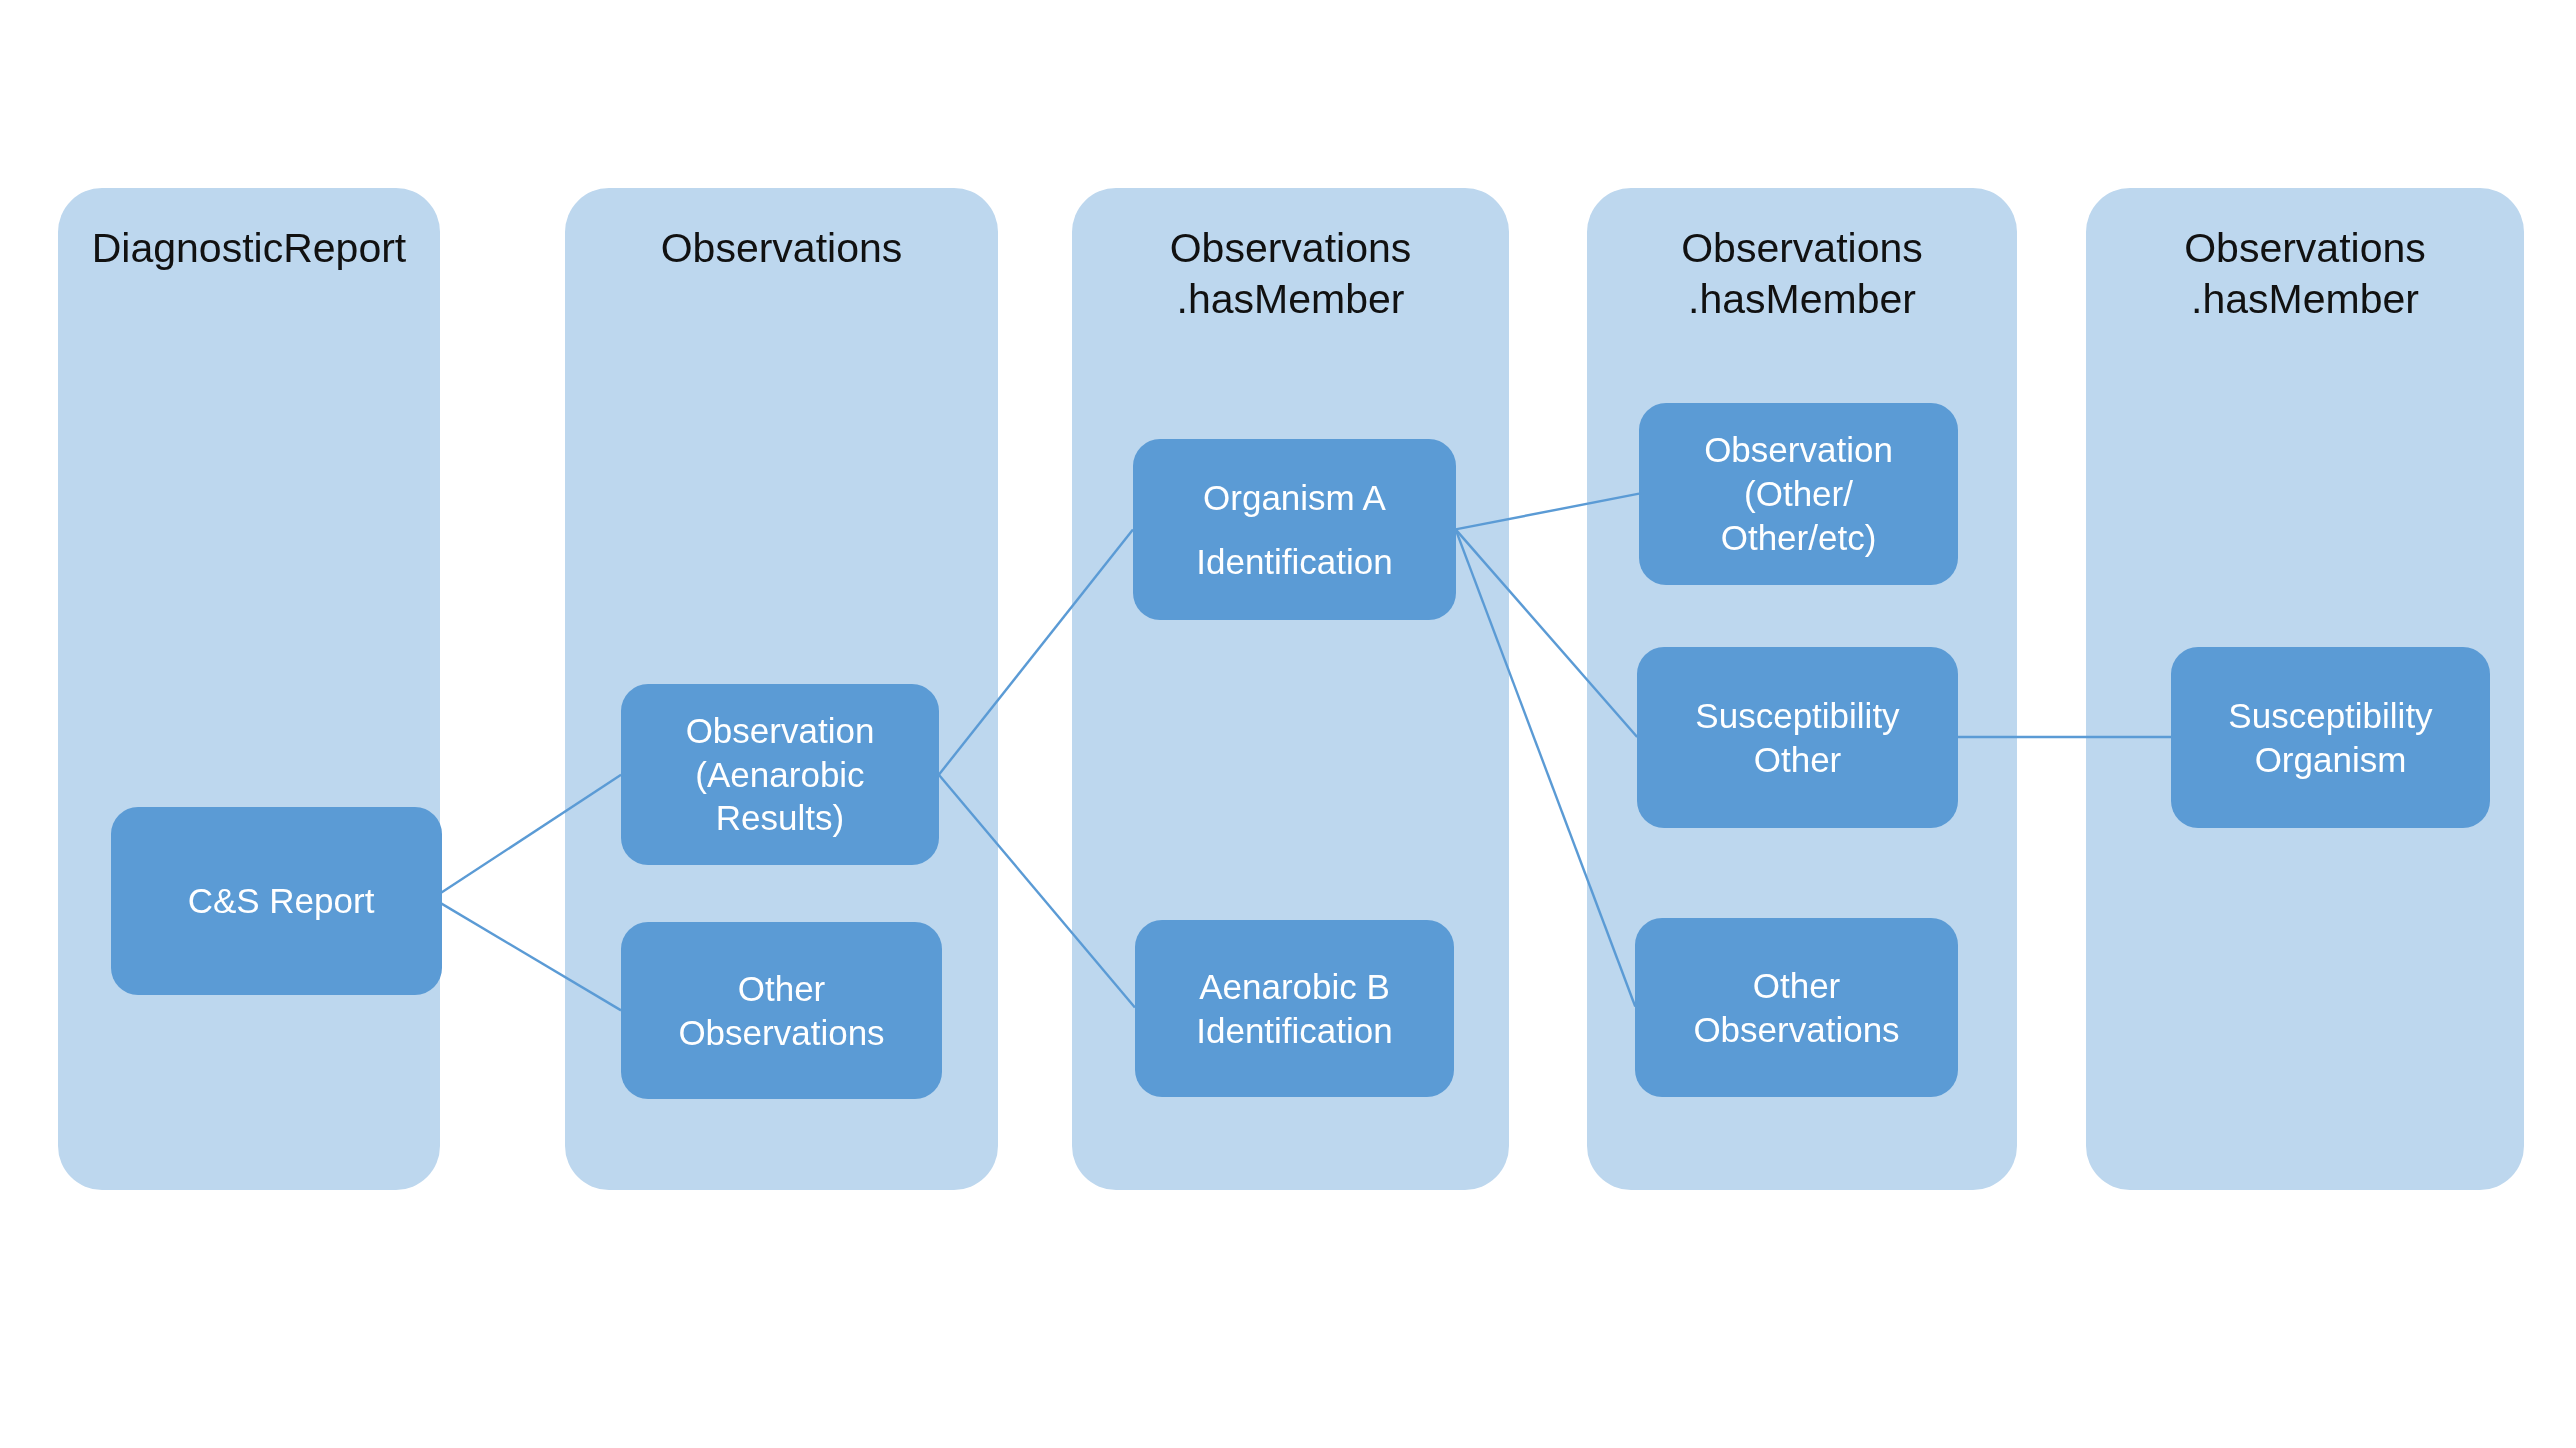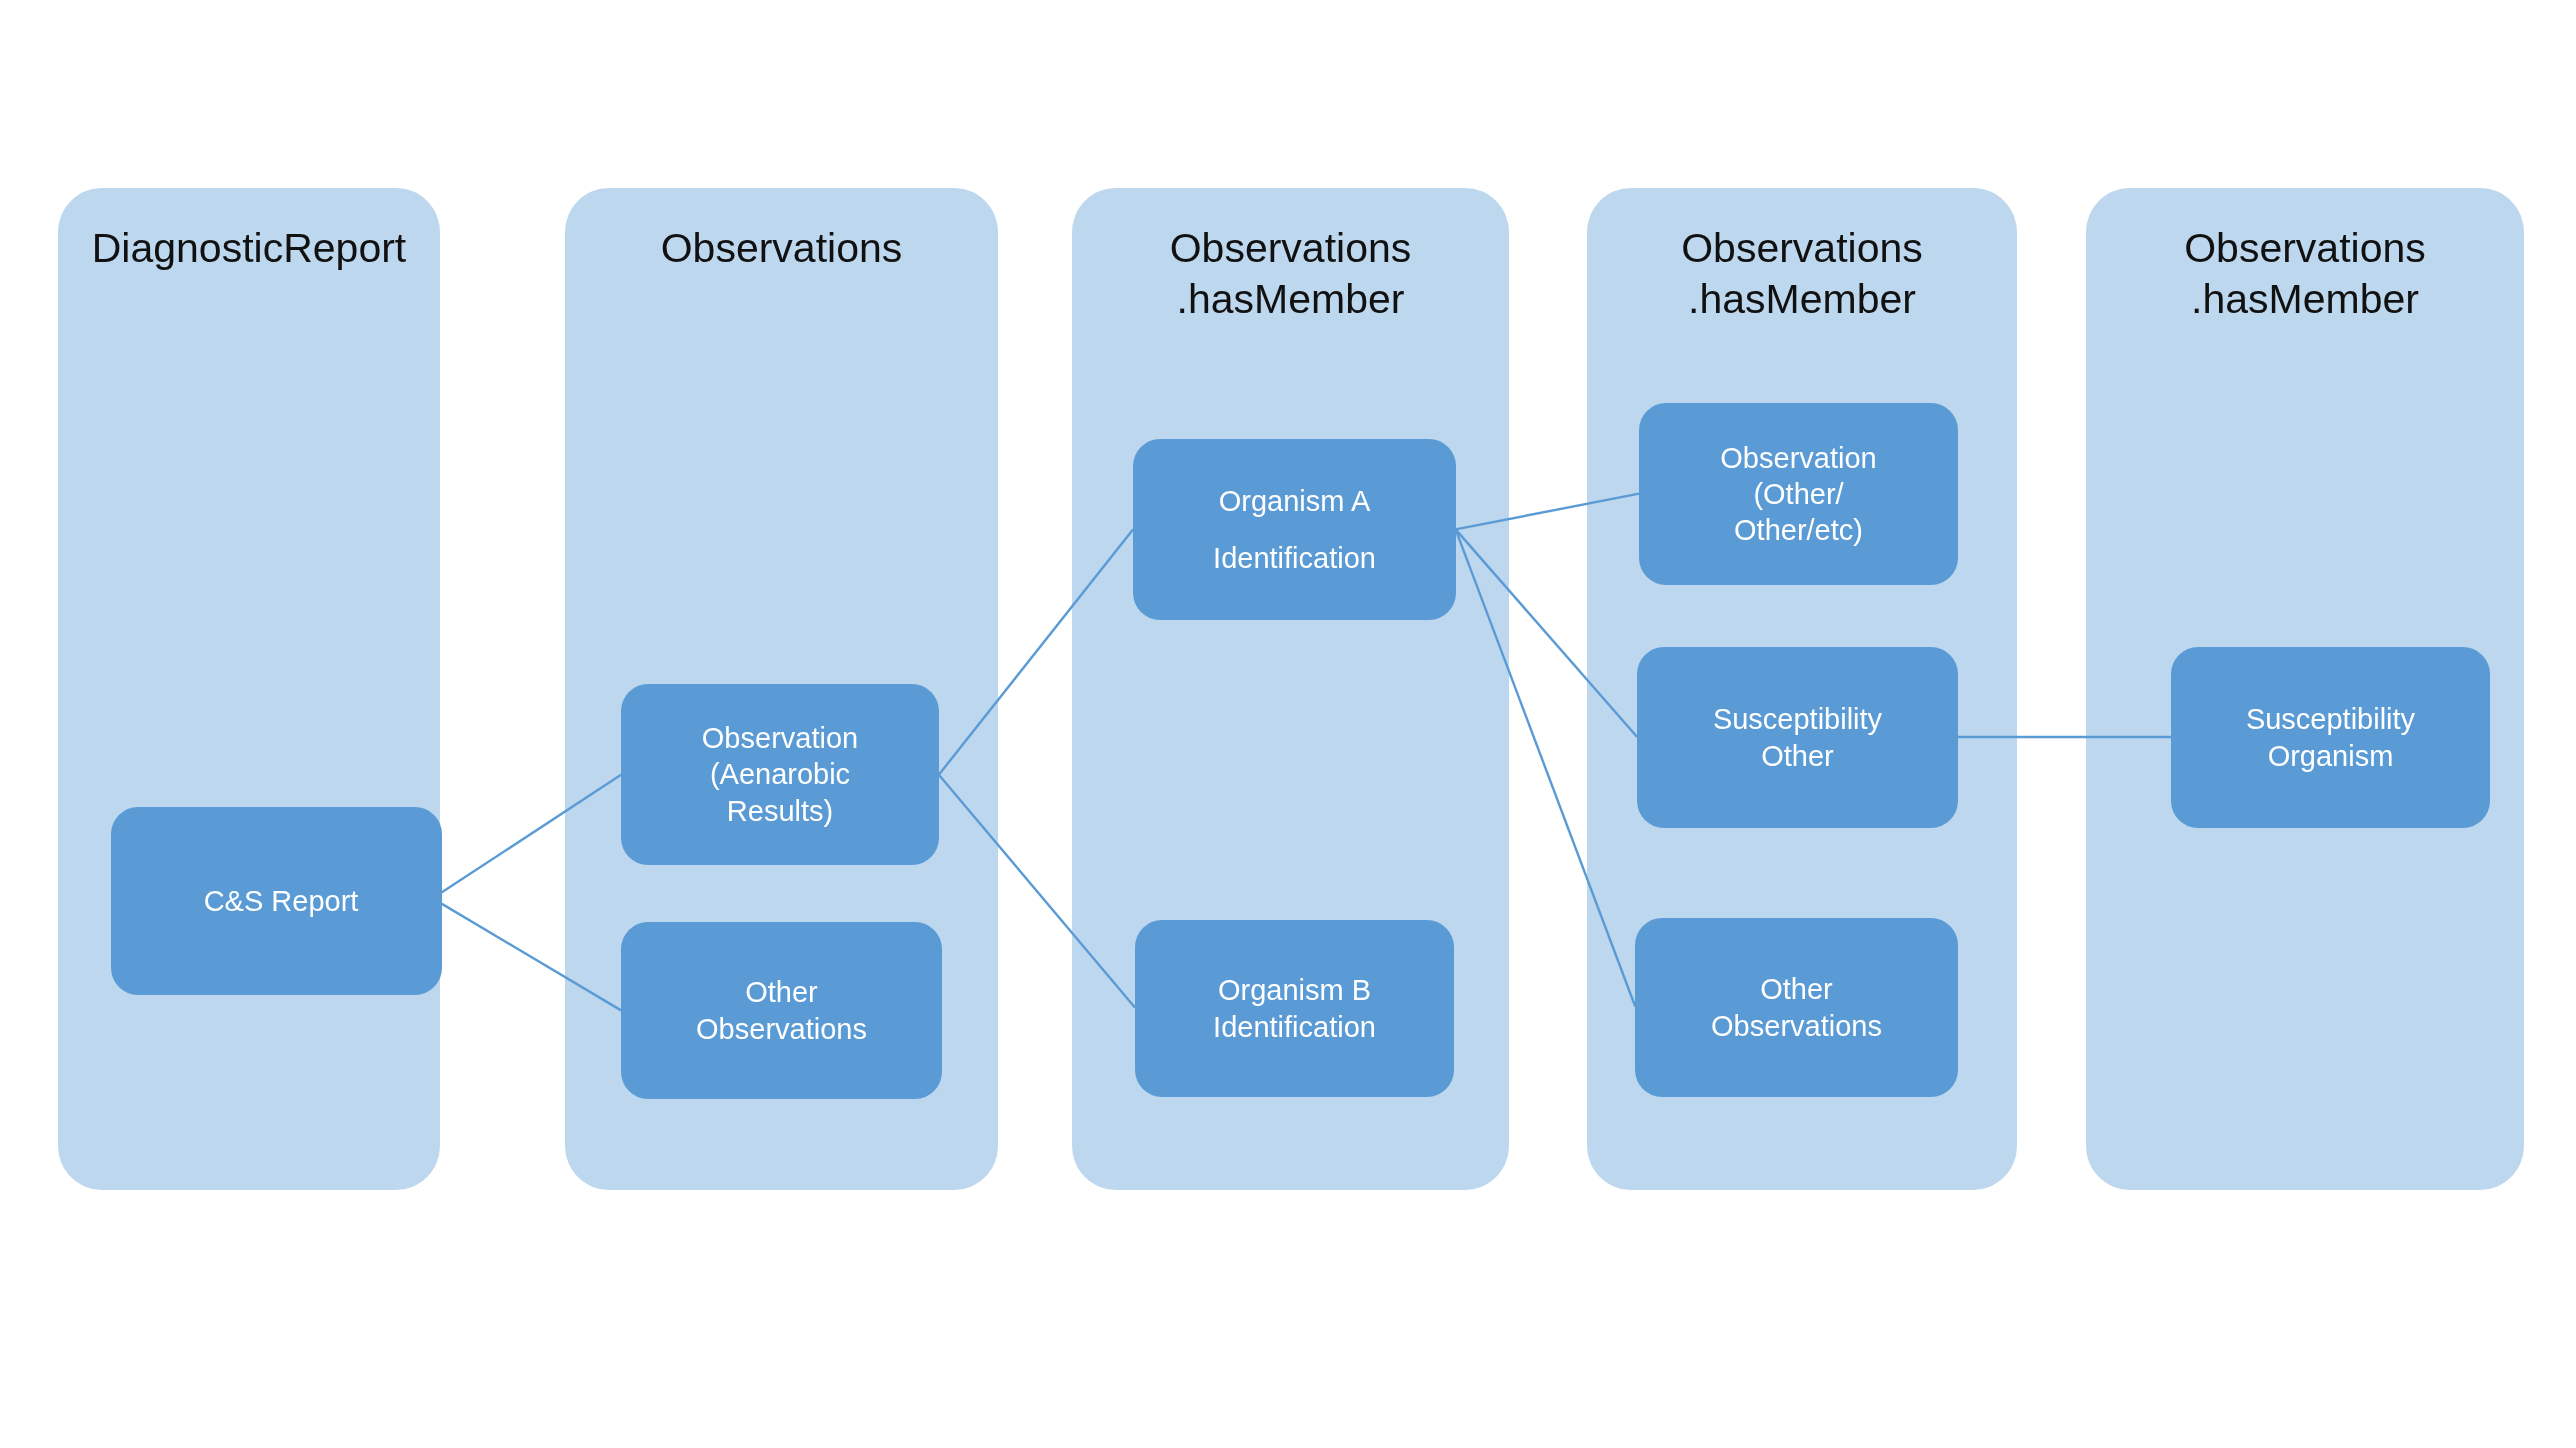--- a/index.html
+++ b/index.html
@@ -43,21 +43,21 @@
     position: absolute;
     z-index: 3;
     background: var(--box-fill, #5B9BD5);
     border-radius: 27px;
     display: flex;
     flex-direction: column;
     align-items: center;
     justify-content: center;
     text-align: center;
     color: var(--box-text, #ffffff);
-    font-size: 29px;
+    font-size: 35px;
     line-height: 1.25;
     font-weight: 400;
   }
   .node-box .bline { display: block; }
   .connector {
     stroke: var(--connector, #5B9BD5);
     stroke-width: 2.5;
     fill: none;
   }
 </style>
@@ -116,21 +116,21 @@
       </div>
       <div class="node-box" style="left: 621px; top: 922px; width: 321px; height: 177px;">
         <span class="bline">Other</span>
         <span class="bline">Observations</span>
       </div>
       <div class="node-box" style="left: 1133px; top: 439px; width: 323px; height: 181px; gap: 20px;">
         <span class="bline">Organism A</span>
         <span class="bline">Identification</span>
       </div>
       <div class="node-box" style="left: 1135px; top: 920px; width: 319px; height: 177px;">
-        <span class="bline">Organism B</span>
+        <span class="bline">Aenarobic B</span>
         <span class="bline">Identification</span>
       </div>
       <div class="node-box" style="left: 1639px; top: 403px; width: 319px; height: 182px;">
         <span class="bline">Observation</span>
         <span class="bline">(Other/</span>
         <span class="bline">Other/etc)</span>
       </div>
       <div class="node-box" style="left: 1637px; top: 647px; width: 321px; height: 181px;">
         <span class="bline">Susceptibility</span>
         <span class="bline">Other</span>

